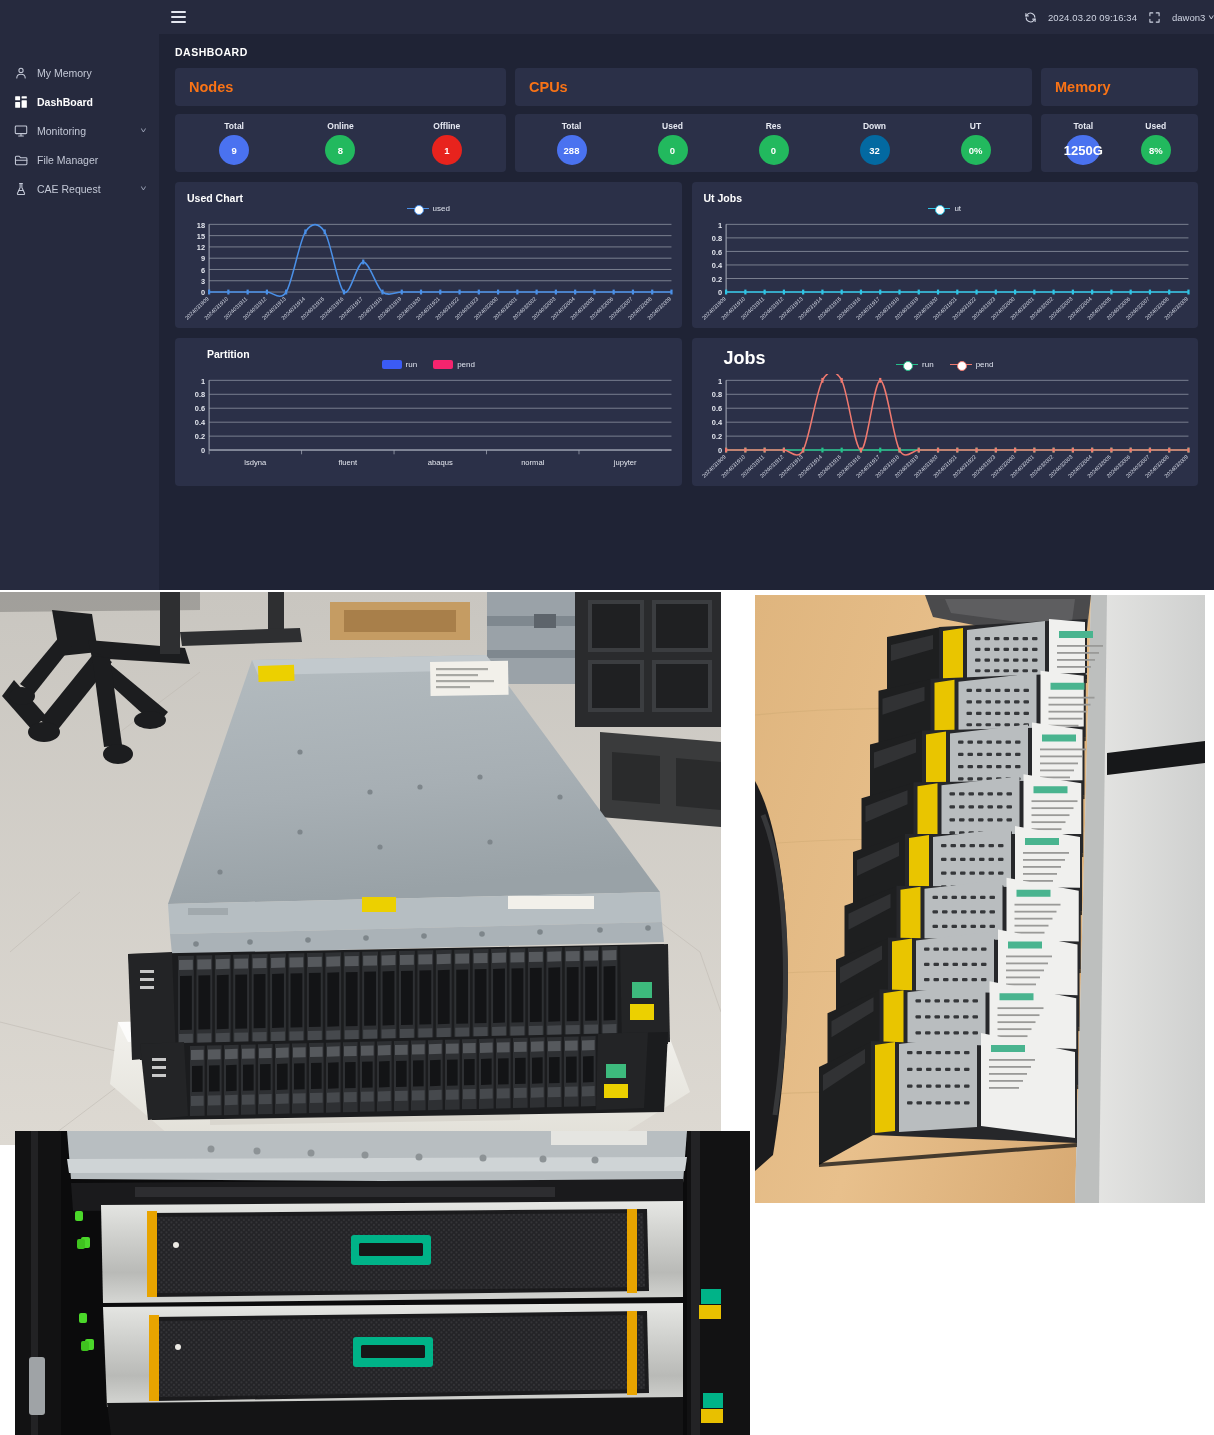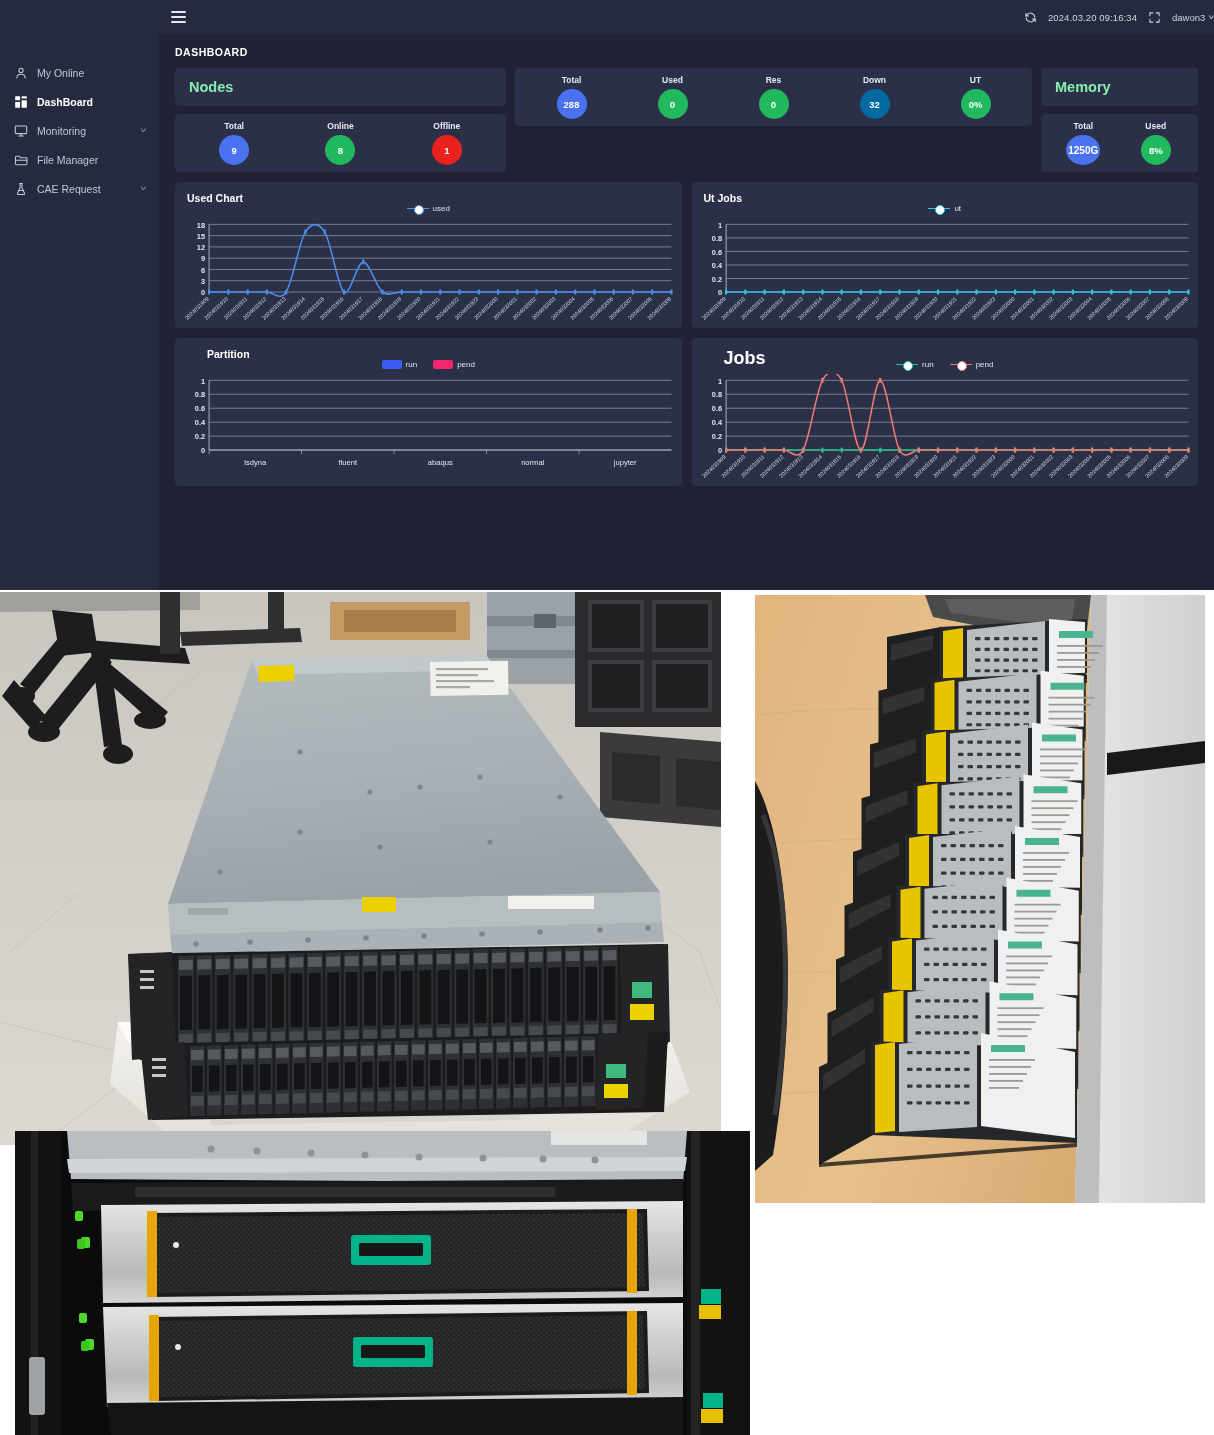--- a/index.html
+++ b/index.html
@@ -100,40 +100,40 @@
   .col-memory { flex: 0 0 157px; }
 
   .card {
     background: #2b3048;
     border-radius: 4px;
   }
   .card-title {
     height: 38px;
     display: flex; align-items: center;
     padding-left: 14px;
-    color: #86efac;
+    color: #f97316;
     font-size: 14.5px; font-weight: bold;
   }
   .stat-box {
     height: 58px;
     display: flex; align-items: center;
     padding: 0 6px;
   }
   .stat-cell {
     flex: 1 1 0;
     display: flex; flex-direction: column; align-items: center; gap: 4px;
   }
   .stat-lab { color: #e6e9f2; font-size: 8.5px; font-weight: bold; }
   .bubble {
     width: 30px; height: 30px; border-radius: 50%;
     display: flex; align-items: center; justify-content: center;
     color: #ffffff; font-size: 9.5px; font-weight: bold;
     white-space: nowrap;
   }
-  .bubble.wide { width: 34px; height: 30px; border-radius: 50%; font-size: 10px; }
+  .bubble.wide { width: 34px; height: 30px; border-radius: 50%; font-size: 13px; }
 
   
   .chart-grid {
     display: flex; gap: 10px;
     margin-top: 10px;
   }
   .chart-col { flex: 1 1 0; display: flex; flex-direction: column; gap: 10px; min-width: 0; }
   .chart-card {
     background: #2b3048;
     border-radius: 4px;
@@ -183,21 +183,21 @@
 
   <div class="sidebar">
 
     <div class="side-item">
       <span class="side-ico">
         <svg width="14" height="14" viewBox="0 0 24 24" fill="none" stroke="#c3c8d6" stroke-width="1.8" stroke-linecap="round" stroke-linejoin="round">
           <circle cx="12" cy="7.5" r="3.6"></circle>
             <path d="M4.8 20.5c0-4 3.2-6.4 7.2-6.4s7.2 2.4 7.2 6.4"></path>
         </svg>
       </span>
-      <span class="side-label">My Online</span>
+      <span class="side-label">My Memory</span>
     </div>
 
     <div class="side-item active">
       <span class="side-ico">
         <svg width="14" height="14" viewBox="0 0 24 24">
           <rect x="2" y="2" width="8.4" height="7" rx="1" fill="#ffffff"></rect>
           <rect x="13" y="2" width="9" height="4" rx="1" fill="#ffffff"></rect>
           <rect x="2" y="12" width="8.4" height="10" rx="1" fill="#ffffff"></rect>
           <rect x="13" y="9" width="9" height="13" rx="1" fill="#ffffff"></rect>
         </svg>
@@ -291,20 +291,23 @@
               <div class="bubble" style="background:#22b95e">8</div>
             </div>
             <div class="stat-cell">
               <div class="stat-lab">Offline</div>
               <div class="bubble" style="background:#e8231d">1</div>
             </div>
           </div>
         </div>
 
         <div class="stat-col col-cpus">
+          <div class="card">
+            <div class="card-title">CPUs</div>
+          </div>
           <div class="card stat-box">
             <div class="stat-cell">
               <div class="stat-lab">Total</div>
               <div class="bubble" style="background:#4a72f0">288</div>
             </div>
             <div class="stat-cell">
               <div class="stat-lab">Used</div>
               <div class="bubble" style="background:#22b95e">0</div>
             </div>
             <div class="stat-cell">

